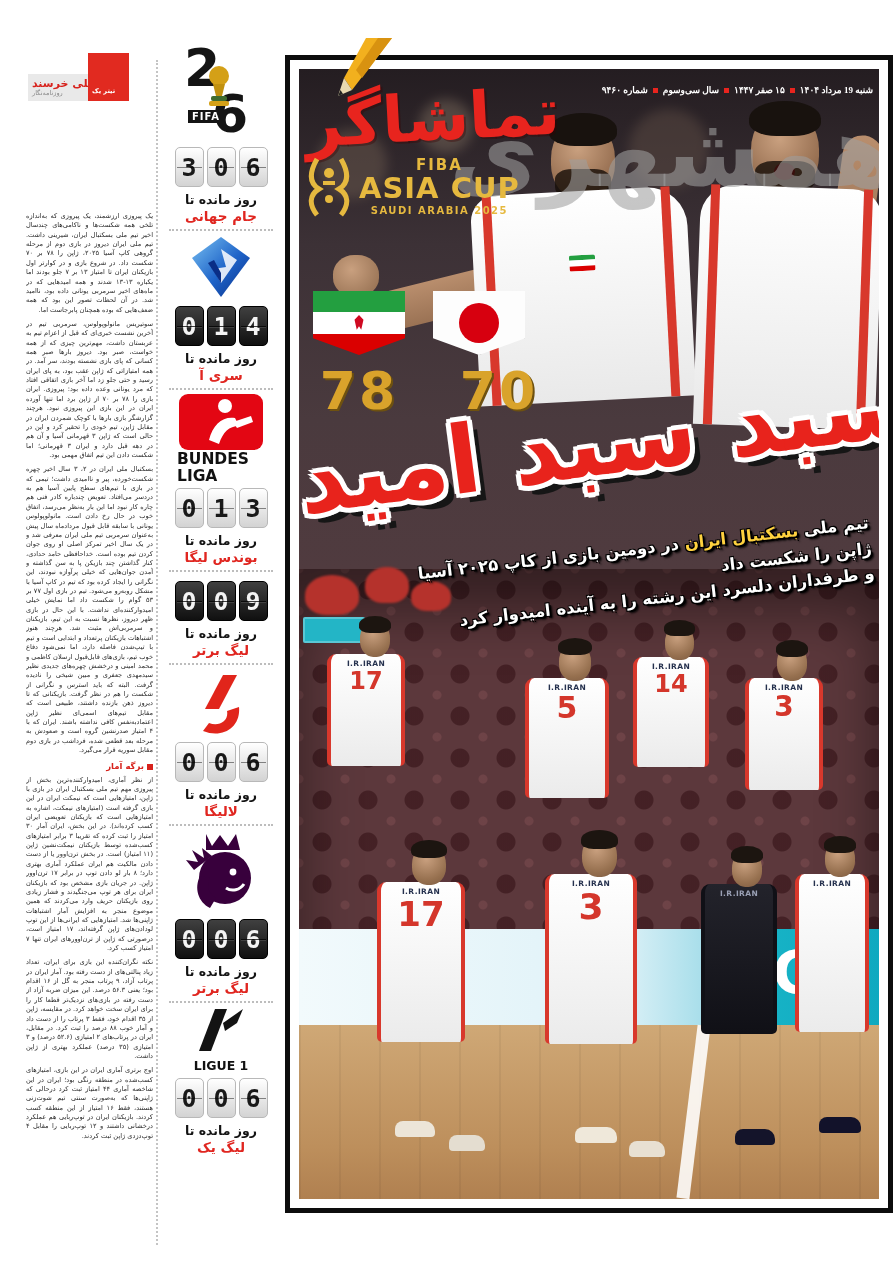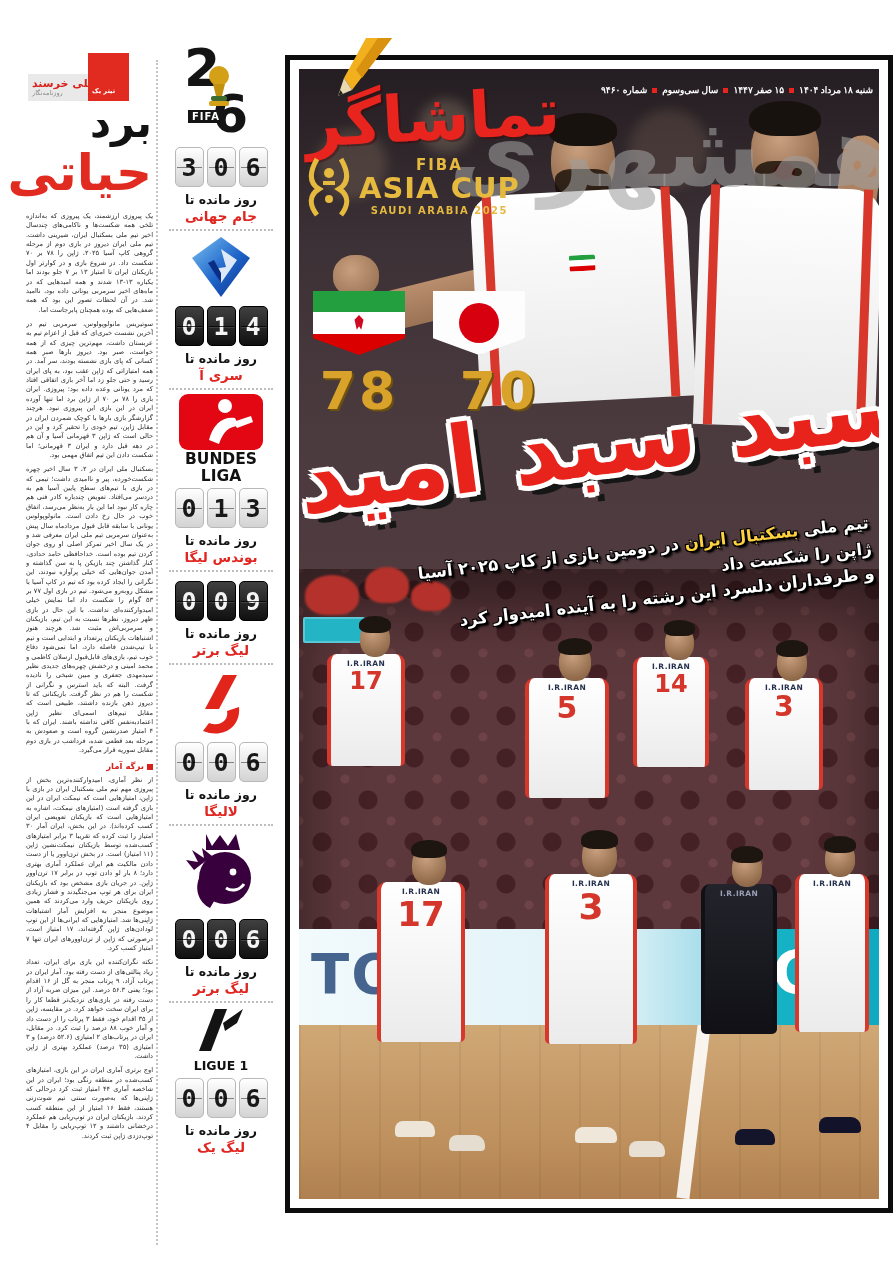--- a/index.html
+++ b/index.html
@@ -65,21 +65,21 @@
   .cd-target{ font-size:13.5px; font-weight:900; color:#e02620; direction:rtl; margin-top:1px; }
 
   
   .logo-fifa{ position:relative; width:86px; height:94px; }
   .logo-fifa .d2,.logo-fifa .d6{ position:absolute; font-weight:900; font-size:52px; color:#141414; line-height:1; letter-spacing:-3px;}
   .logo-fifa .d2{ left:6px; top:-6px;}
   .logo-fifa .d6{ left:34px; top:40px;}
   .logo-fifa .trophy{ position:absolute; left:26px; top:14px; }
   .logo-fifa .fifa-word{ position:absolute; left:10px; top:62px; background:#141414; color:#fff; font-size:10px; font-weight:900; padding:1px 4px; letter-spacing:1px;}
   .logo-seriea{ width:62px; height:64px; margin-bottom:2px;}
-  .logo-bl{ width:88px; text-align:center; }
+  .logo-bl{ width:88px; }
   .logo-bl .bl-red{ width:84px; height:56px; margin:0 auto; background:#e30613; border-radius:9px; position:relative; overflow:hidden;}
   .logo-bl .bl-text{ font-size:15.5px; font-weight:900; color:#111; line-height:.95; letter-spacing:0; margin-top:2px;}
   .logo-pgpl{ position:relative; width:100px; height:62px; }
   .pgpl-ball{ position:absolute; left:18px; top:0; width:36px; height:36px; border-radius:50%;
     background:radial-gradient(circle at 35% 30%, #ffd08a, #f5861f 55%, #d8690a); }
   .pgpl-ball::after{content:""; position:absolute; left:10px; top:11px; width:14px; height:14px; border-radius:50%; border:2px solid rgba(160,70,0,.55);}
   .pgpl-caption{ position:absolute; right:0; top:16px; font-size:6.5px; color:#1a7fc4; font-weight:700; direction:rtl;}
   .pgpl-swoosh{ position:absolute; left:0; top:26px; }
   .logo-laliga{ width:64px; height:68px; }
   .logo-pl{ width:82px; height:84px; }
@@ -229,24 +229,20 @@
 
   <div class="author-bar">
     <span class="author-name">لیلی خرسند</span>
     <span class="author-role">روزنامه‌نگار</span>
   </div>
   <div class="author-dot"></div>
   <div class="red-square">
     <span class="tag">تیتر یک</span>
   </div>
 
-  <h1 class="left-headline">
-    <span class="lh-black">برد</span>
-    <span class="lh-red">حیاتی</span>
-  </h1>
 
   <div class="article">
     <p>یک پیروزی ارزشمند، یک پیروزی که به‌اندازه تلخی همه شکست‌ها و ناکامی‌های چندسال اخیر تیم ملی بسکتبال ایران، شیرینی داشت. تیم ملی ایران دیروز در بازی دوم از مرحله گروهی کاپ آسیا ۲۰۲۵، ژاپن را ۷۸ بر ۷۰ شکست داد. در شروع بازی و در کوارتر اول بازیکنان ایران تا امتیاز ۱۳ بر ۷ جلو بودند اما یکباره ۱۳-۱۳ شدند و همه امیدهایی که در ماه‌های اخیر سرمربی یونانی داده بود، ناامید شد. در آن لحظات تصور این بود که همه ضعف‌هایی که بوده همچنان پابرجاست اما.</p>
     <p>سوتیریس مانولوپولوس، سرمربی تیم در آخرین نشست خبری‌ای که قبل از اعزام تیم به عربستان داشت، مهم‌ترین چیزی که از همه خواست، صبر بود. دیروز بارها صبر همه کسانی که پای بازی نشسته بودند، سر آمد. در همه امتیازاتی که ژاپن عقب بود، به پای ایران رسید و حتی جلو زد اما آخر بازی اتفاقی افتاد که مرد یونانی وعده داده بود: پیروزی. ایران بازی را ۷۸ بر ۷۰ از ژاپن برد اما تنها آورده ایران در این بازی این پیروزی نبود. هرچند گزارشگر بازی بارها با کوچک شمردن ایران در مقابل ژاپن، تیم خودی را تحقیر کرد و این در حالی است که ژاپن ۳ قهرمانی آسیا و آن هم در دهه قبل دارد و ایران ۳ قهرمانی؛ اما شکست دادن این تیم اتفاق مهمی بود.</p>
     <p>بسکتبال ملی ایران در ۲، ۳ سال اخیر چهره شکست‌خورده، پیر و ناامیدی داشت؛ تیمی که در بازی با تیم‌های سطح پایین آسیا هم به دردسر می‌افتاد. تعویض چندباره کادر فنی هم چاره کار نبود اما این بار به‌نظر می‌رسد، اتفاق خوب در حال رخ دادن است. مانولوپولوس یونانی با سابقه قابل قبول مردادماه سال پیش به‌عنوان سرمربی تیم ملی ایران معرفی شد و در یک سال اخیر تمرکز اصلی او روی جوان کردن تیم بوده است. خداحافظی حامد حدادی، کنار گذاشتن چند بازیکن پا به سن گذاشته و آمدن جوان‌هایی که خیلی پرآوازه نبودند، این نگرانی را ایجاد کرده بود که تیم در کاپ آسیا با مشکل روبه‌رو می‌شود. تیم در بازی اول ۷۷ بر ۵۳ گوام را شکست داد اما نمایش خیلی امیدوارکننده‌ای نداشت. با این حال در بازی ظهر دیروز، نظرها نسبت به این تیم، بازیکنان و سرمربی‌اش مثبت شد. هرچند هنوز اشتباهات بازیکنان پرتعداد و ابتدایی است و تیم با تیپ‌شدن فاصله دارد، اما نمی‌شود دفاع خوب تیم، بازی‌های قابل‌قبول ارسلان کاظمی و محمد امینی و درخشش چهره‌های جدیدی نظیر سیدمهدی جعفری و مبین شیخی را نادیده گرفت. البته که باید استرس و نگرانی از شکست را هم در نظر گرفت. بازیکنانی که تا دیروز ذهن بازنده داشتند، طبیعی است که مقابل تیم‌های اسمی‌ای نظیر ژاپن اعتمادبه‌نفس کافی نداشته باشند. ایران که با ۴ امتیاز صدرنشین گروه است و صعودش به مرحله بعد قطعی شده، فرداشب در بازی دوم مقابل سوریه قرار می‌گیرد.</p>
     <div class="stats-heading">برگه آمار</div>
     <p>از نظر آماری، امیدوارکننده‌ترین بخش از پیروزی مهم تیم ملی بسکتبال ایران در بازی با ژاپن، امتیازهایی است که نیمکت ایران در این بازی گرفته است (امتیازهای نیمکت، اشاره به امتیازهایی است که بازیکنان تعویضی ایران کسب کرده‌اند). در این بخش، ایران آمار ۳۰ امتیاز را ثبت کرده که تقریبا ۳ برابر امتیازهای کسب‌شده توسط بازیکنان نیمکت‌نشین ژاپن (۱۱ امتیاز) است. در بخش ترن‌اوور یا از دست دادن مالکیت هم ایران عملکرد آماری بهتری دارد؛ ۸ بار لو دادن توپ در برابر ۱۷ ترن‌اوور ژاپن. در جریان بازی مشخص بود که بازیکنان ایران برای هر توپ می‌جنگیدند و فشار زیادی روی بازیکنان حریف وارد می‌کردند که همین موضوع منجر به افزایش آمار اشتباهات ژاپنی‌ها شد. امتیازهایی که ایرانی‌ها از این توپ لودادن‌های ژاپن گرفته‌اند، ۱۷ امتیاز است، درصورتی که ژاپن از ترن‌اوورهای ایران تنها ۷ امتیاز کسب کرد.</p>
     <p>نکته نگران‌کننده این بازی برای ایران، تعداد زیاد پنالتی‌های از دست رفته بود. آمار ایران در پرتاب آزاد، ۹ پرتاب منجر به گل از ۱۶ اقدام بود؛ یعنی ۵۶.۳ درصد. این میزان ضربه آزاد از دست رفته در بازی‌های نزدیک‌تر قطعا کار را برای ایران سخت خواهد کرد. در مقایسه، ژاپن از ۳۵ اقدام خود، فقط ۳ پرتاب را از دست داد و آمار خوب ۸۸ درصد را ثبت کرد. در مقابل، ایران در پرتاب‌های ۲ امتیازی (۵۲.۶ درصد) و ۳ امتیازی (۳۵ درصد) عملکرد بهتری از ژاپن داشت.</p>
     <p>اوج برتری آماری ایران در این بازی، امتیازهای کسب‌شده در منطقه رنگی بود؛ ایران در این شاخصه آماری ۴۴ امتیاز ثبت کرد درحالی که ژاپنی‌ها که به‌صورت سنتی تیم شوت‌زنی هستند، فقط ۱۶ امتیاز از این منطقه کسب کردند. بازیکنان ایران در توپ‌ربایی هم عملکرد درخشانی داشتند و ۱۲ توپ‌ربایی را مقابل ۴ توپ‌دزدی ژاپن ثبت کردند.</p>
   </div>
@@ -423,21 +419,21 @@
           <div class="cu-body" style="left:398px; top:118px; width:182px; height:240px; border-radius:34px 30px 0 0; transform:rotate(2deg);">
             <span class="cu-trim" style="left:10px;"></span>
             <span class="cu-trim" style="right:10px; background:#d8382c;"></span>
           </div>
         </div>
       </div>
 
       <div class="watermark">همشهری</div>
       <div class="masthead">تماشاگر</div>
       <div class="dateline">
-        <span>شنبه ۱۸ مرداد ۱۴۰۴</span>
+        <span>شنبه 19 مرداد ۱۴۰۴</span>
         <span>۱۵ صفر ۱۴۴۷</span>
         <span>سال سی‌وسوم</span>
         <span>شماره ۹۴۶۰</span>
       </div>
 
       <div class="fiba">
         <svg width="44" height="62" viewBox="0 0 44 62">
           <path d="M10 4 C2 18 2 28 12 34 C2 40 2 50 10 60" stroke="#e6b93f" stroke-width="5" fill="none"></path>
           <path d="M34 4 C42 18 42 28 32 34 C42 40 42 50 34 60" stroke="#e6b93f" stroke-width="5" fill="none"></path>
           <circle cx="22" cy="18" r="5" fill="#e6b93f"></circle>
@@ -504,21 +500,20 @@
         <div class="head" style="width:30px; height:36px;">
             <div class="hair"></div>
           </div>
         <div class="torso" style="width:78px; height:112px;">
           <span class="team">I.R.IRAN</span>
           <span class="num" style="font-size:28px;">3</span>
         </div>
       </div>
 
       <div class="ad-board">
-        <span class="ad-left">TO</span>
         <span class="ad-right">GA</span>
       </div>
       <div class="court"></div>
       <div class="court-line"></div>
 
       <div class="pl" style="left:78px; top:776px; width:104px;">
         <div class="head" style="width:34px; height:40px;">
             <div class="hair"></div>
           </div>
         <div class="torso" style="width:88px; height:160px;">

